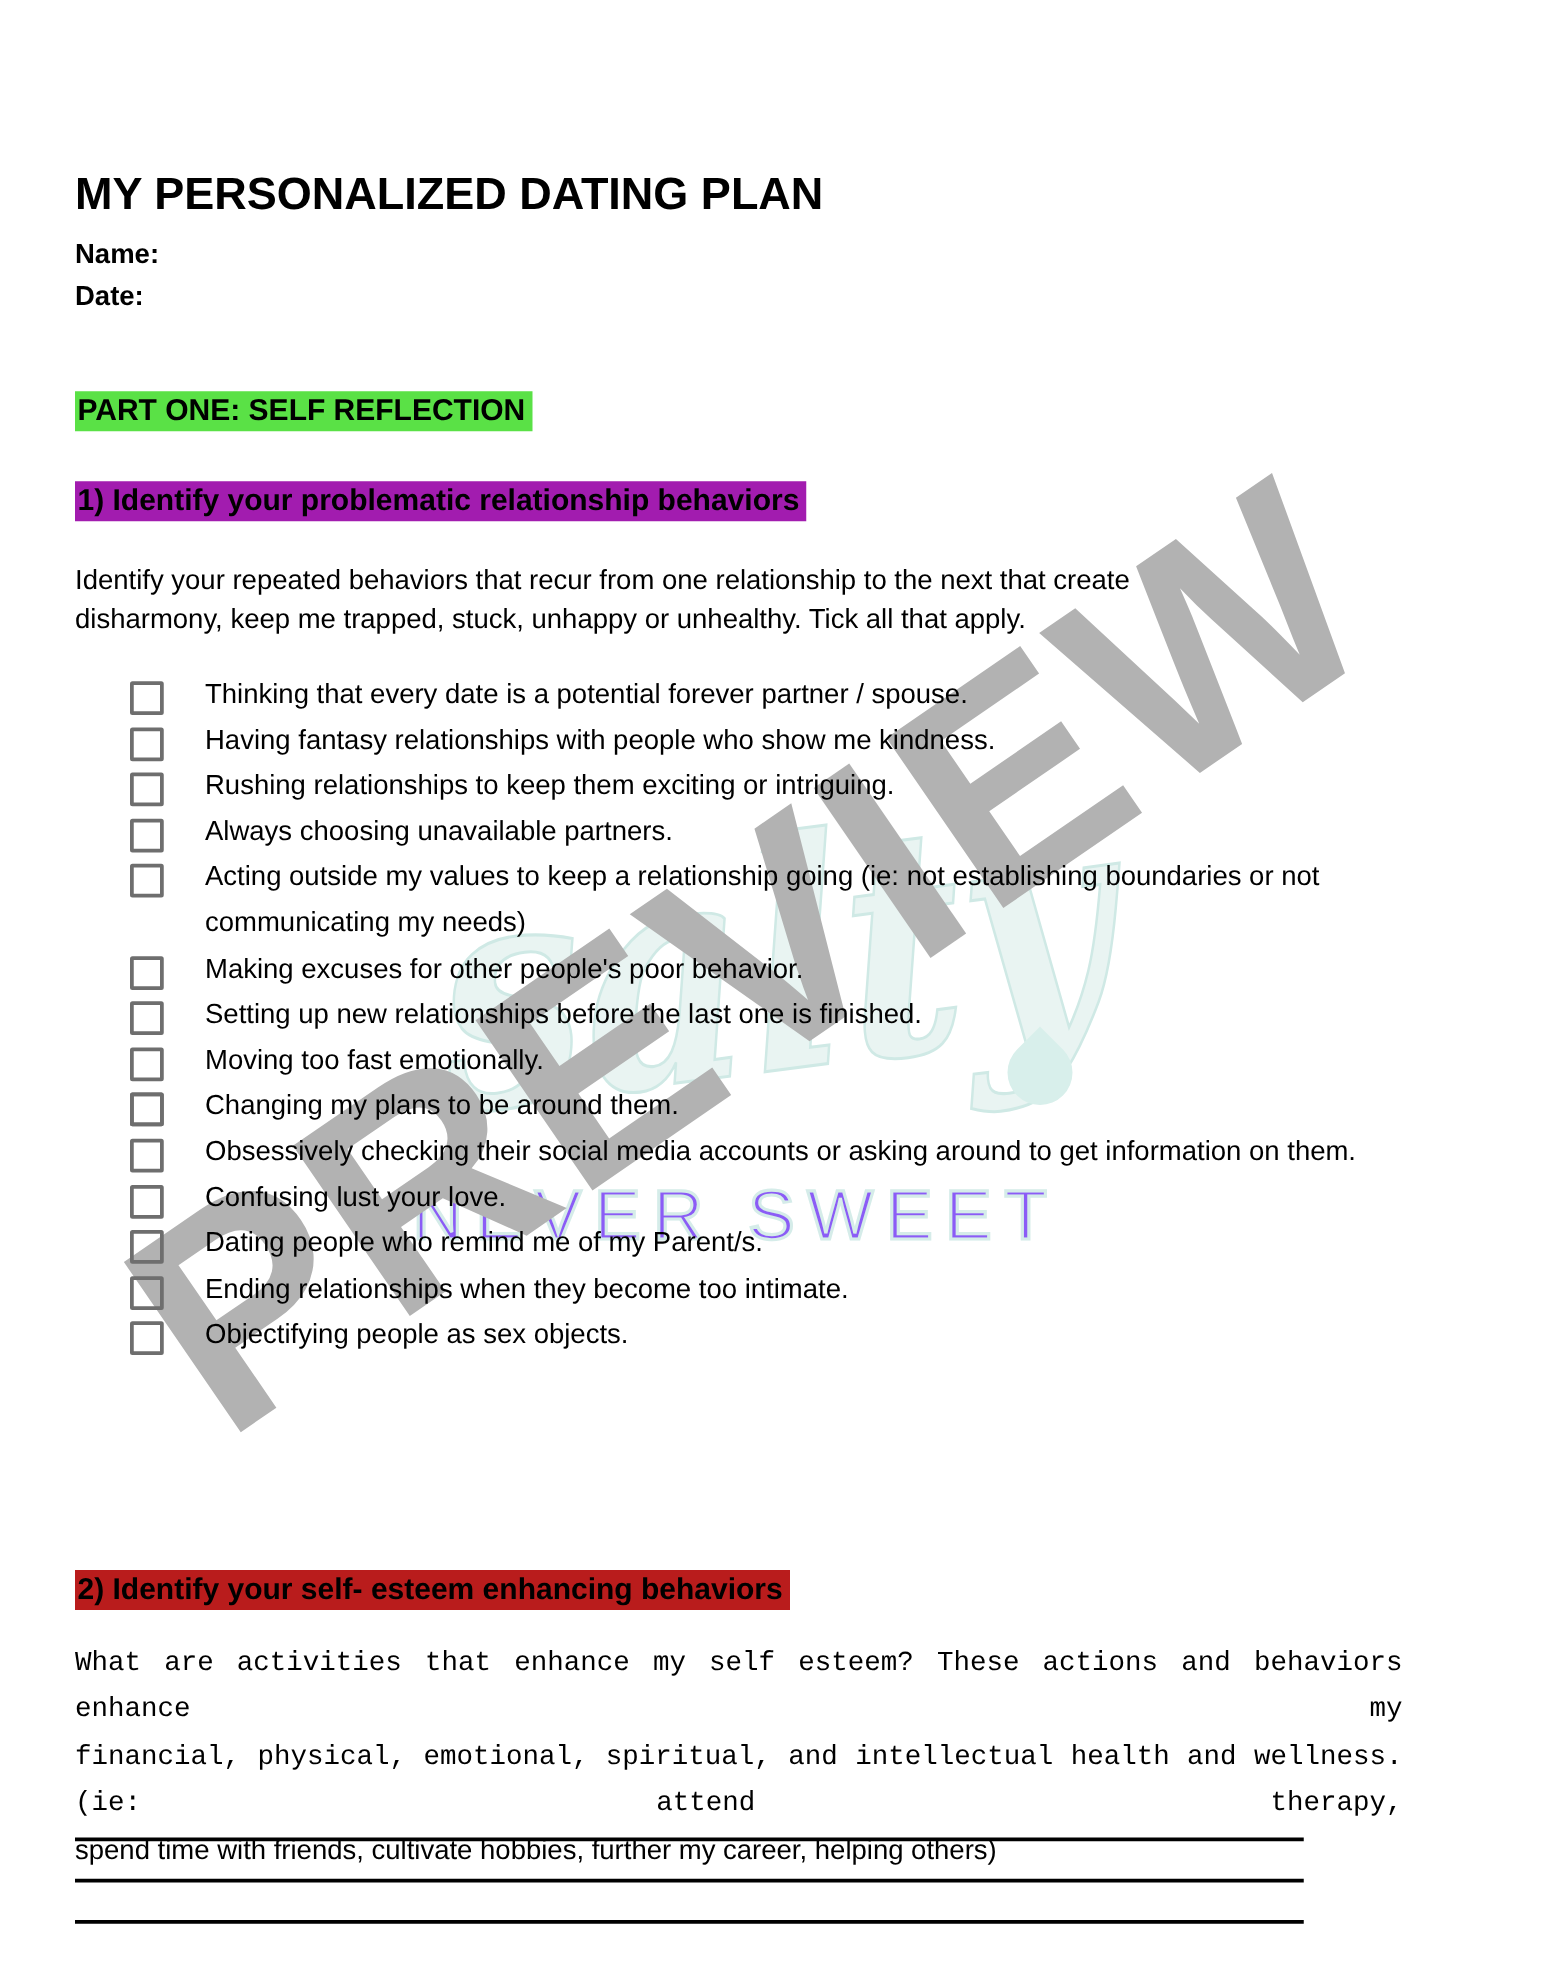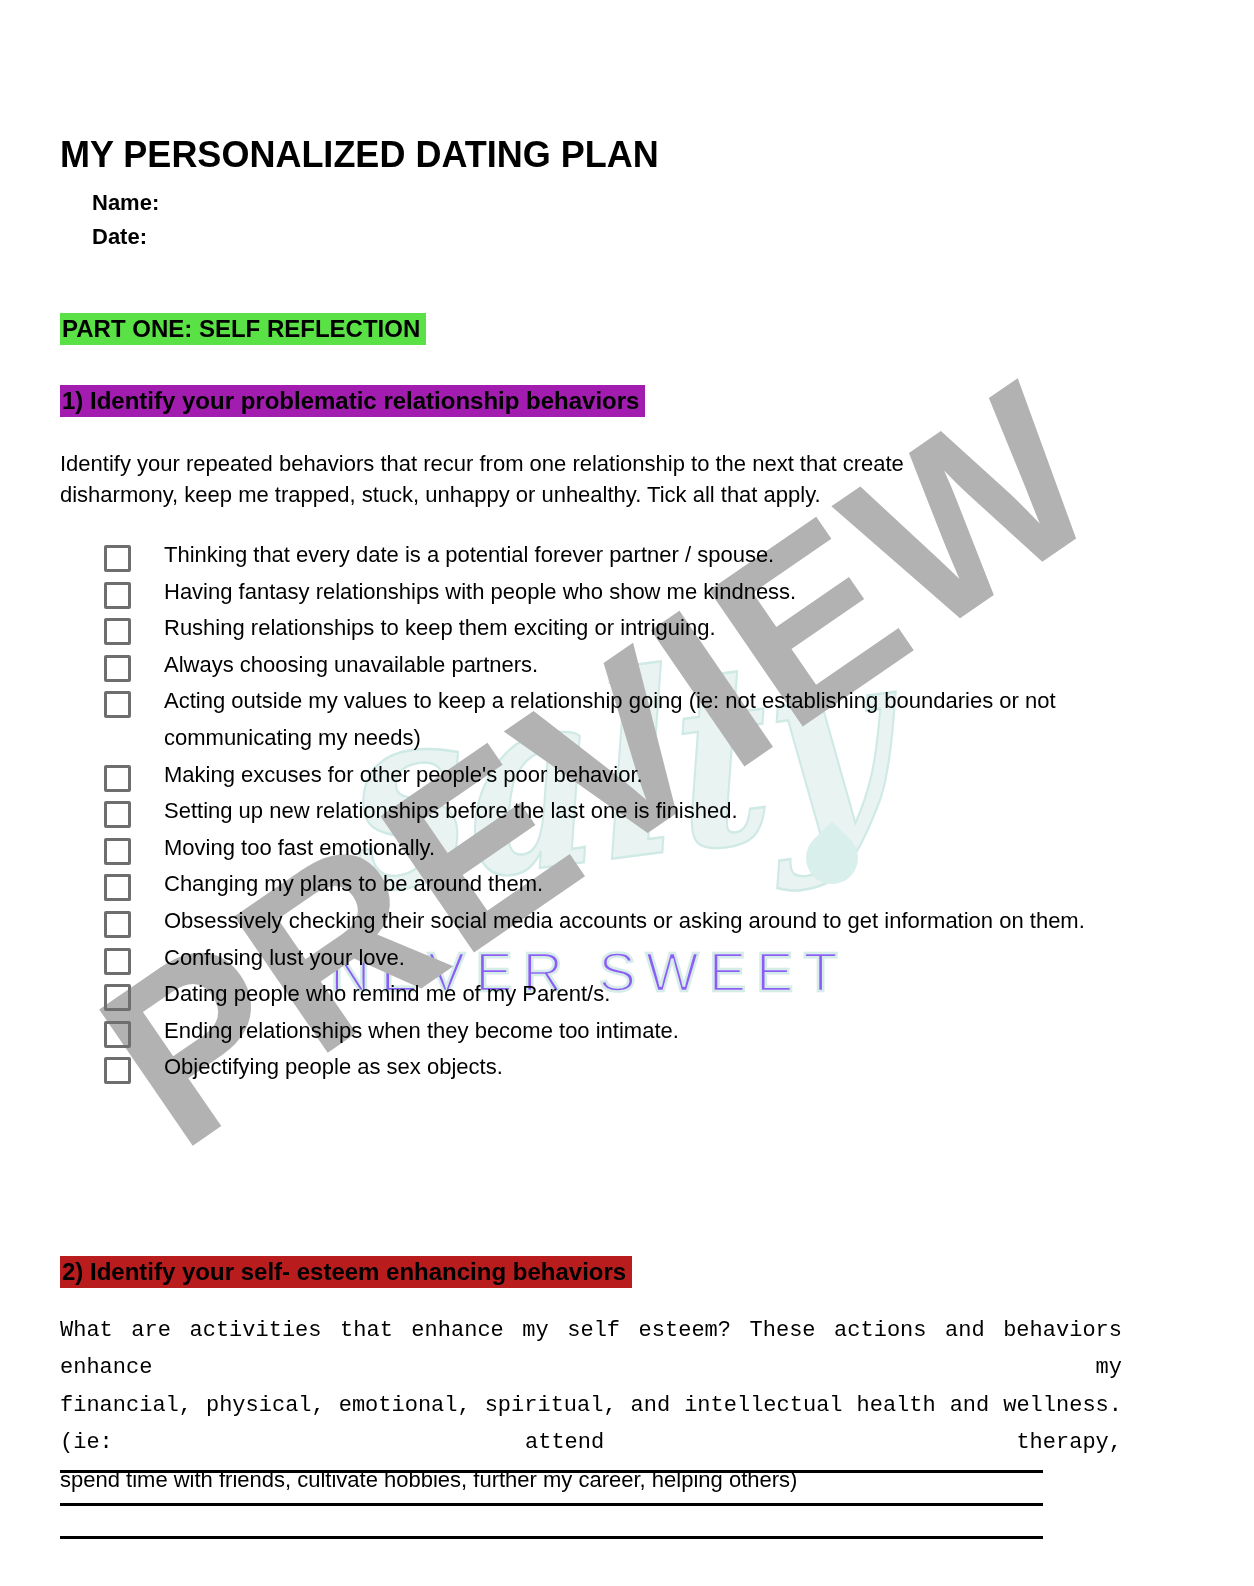--- a/index.html
+++ b/index.html
@@ -46,21 +46,21 @@
     font-weight:bold;font-size:240px;line-height:1;
     letter-spacing:4px;
     z-index:3;
   }
   
   .content{position:absolute;inset:0;z-index:4;}
   .doc-title{
     position:absolute;left:60px;top:131px;
     font-size:36px;font-weight:bold;line-height:48px;white-space:nowrap;text-align:center;
   }
-  .meta-label{position:absolute;left:60px;font-size:22px;font-weight:bold;line-height:28px;margin-left:32px;}
+  .meta-label{position:absolute;left:60px;font-size:22px;font-weight:bold;line-height:28px;}
   .name-label{top:189px;}
   .date-label{top:223px;}
   .banner{
     position:absolute;left:60px;
     font-size:24px;font-weight:bold;line-height:26px;
     padding:3px 6px 3px 2px;
     white-space:nowrap;
   }
   .part-banner{top:313px;}
   .h1-banner{top:385px;}

